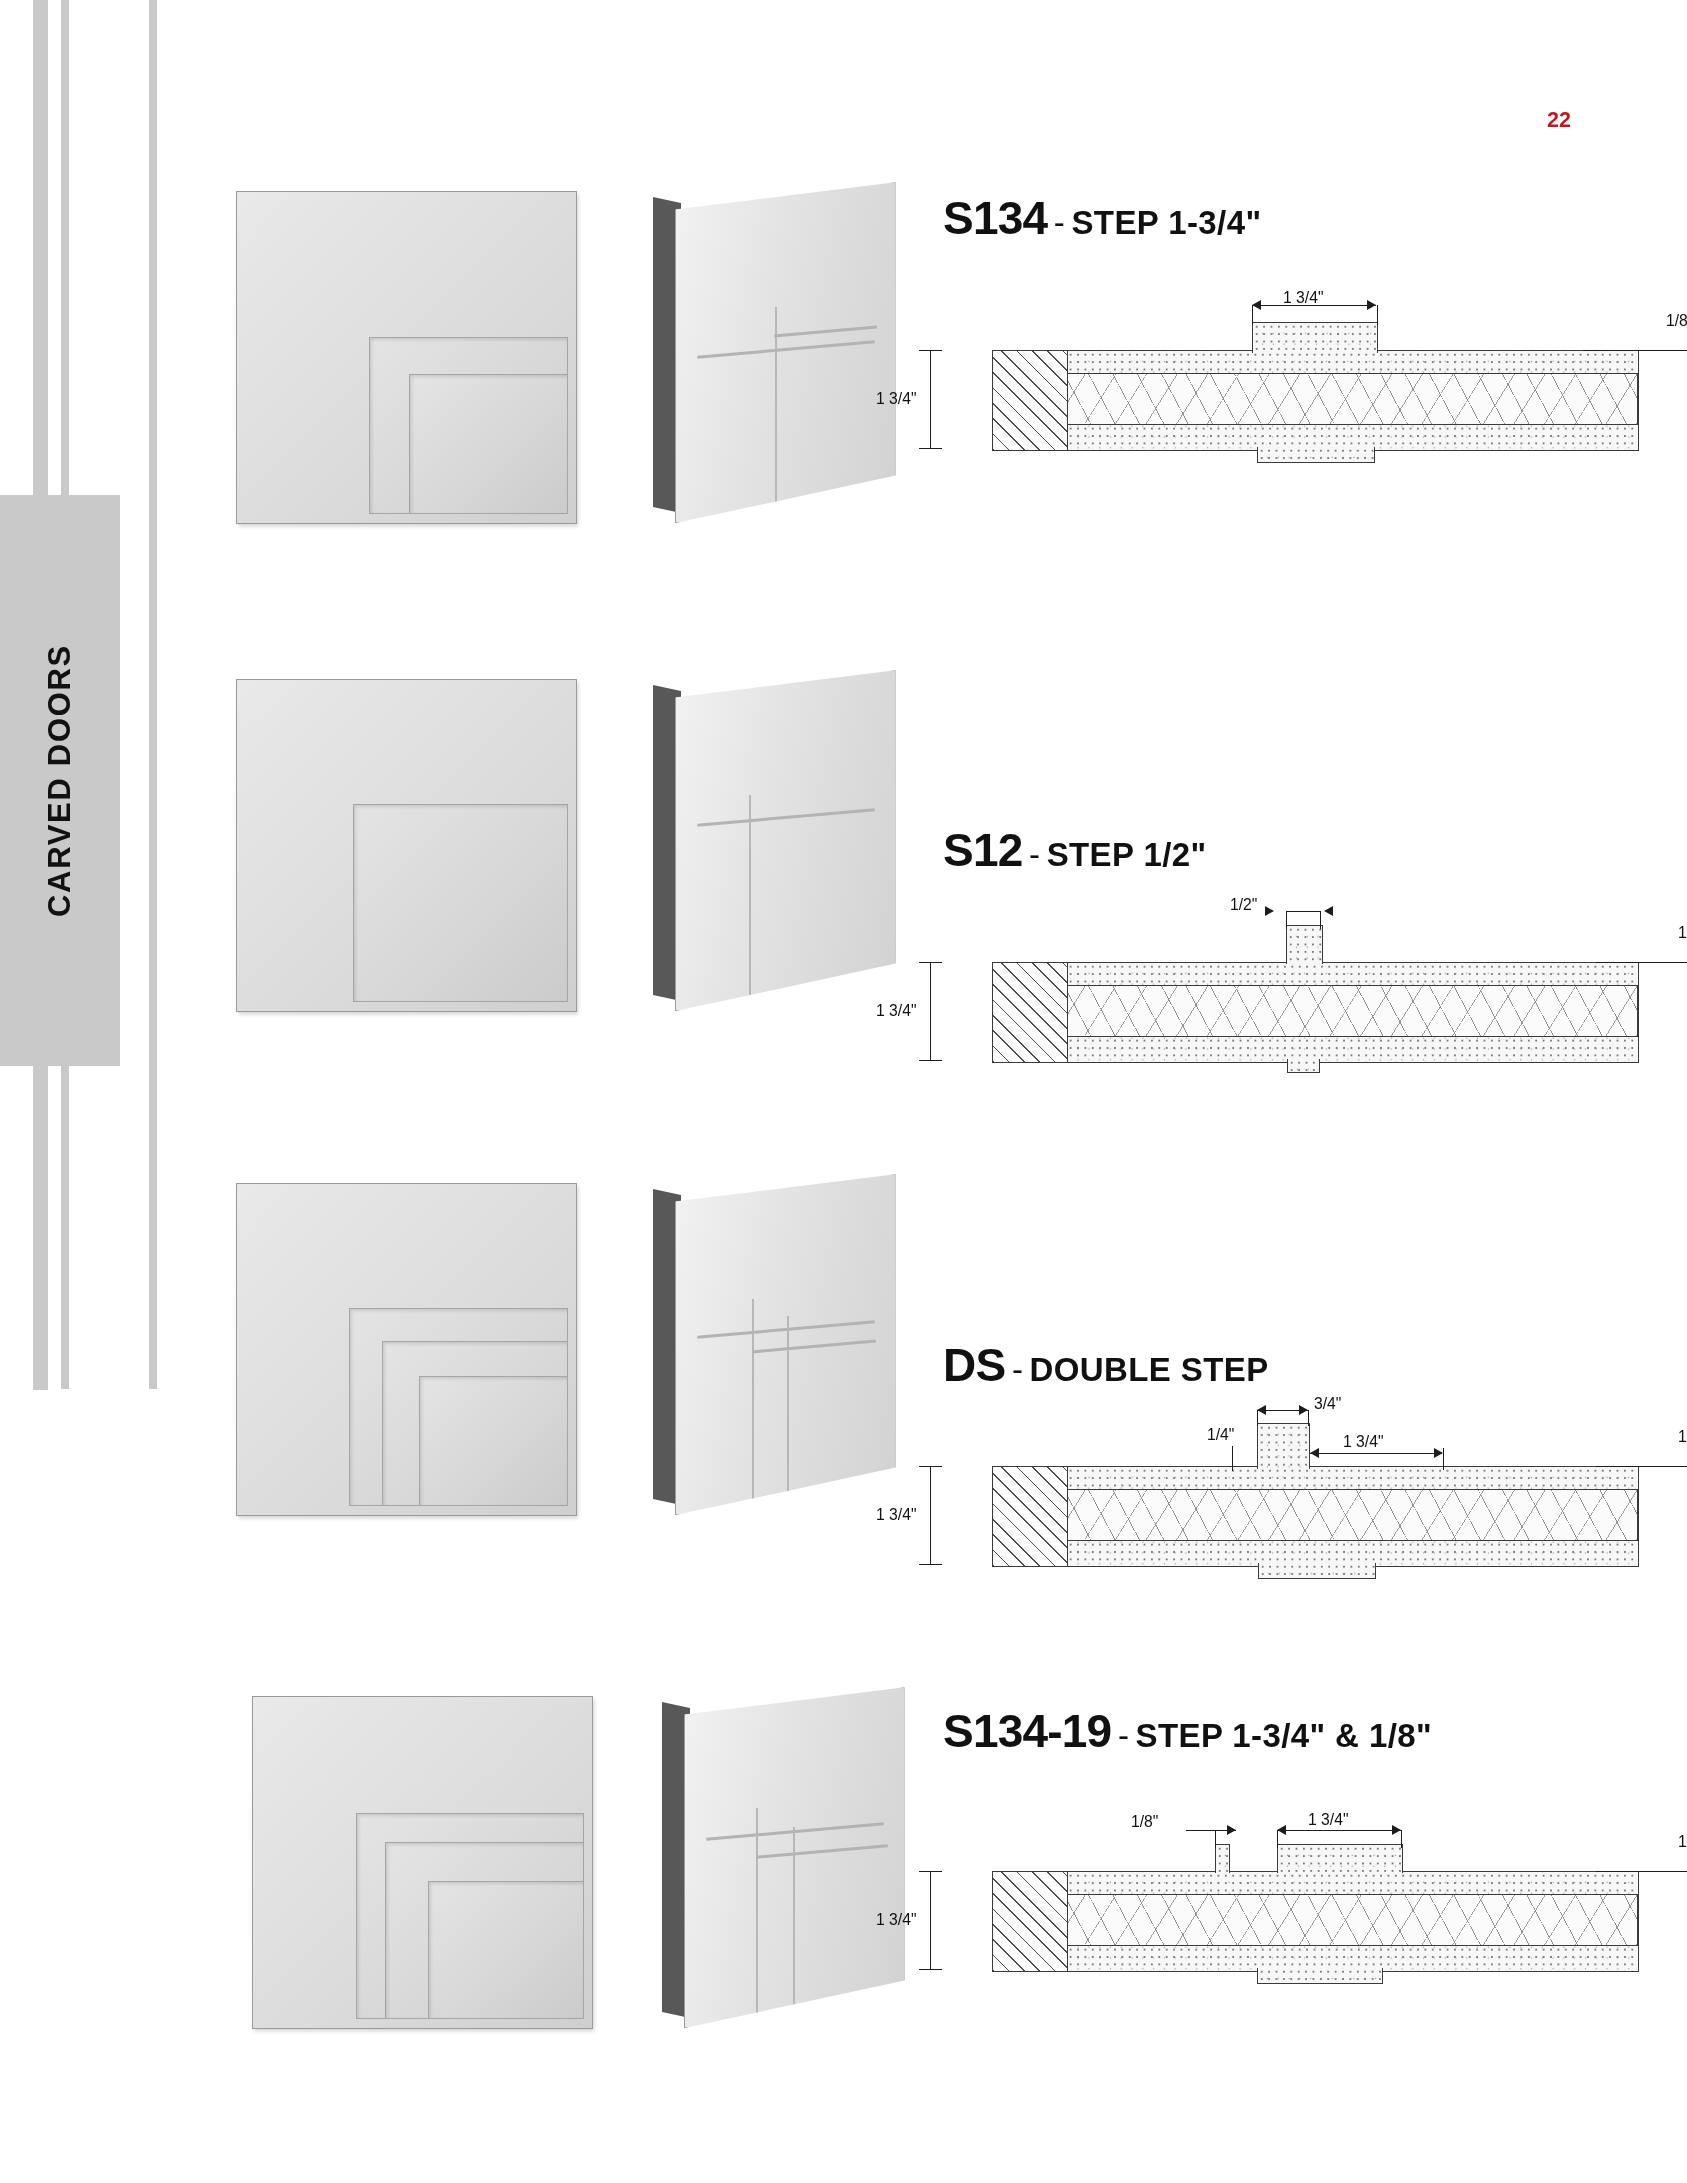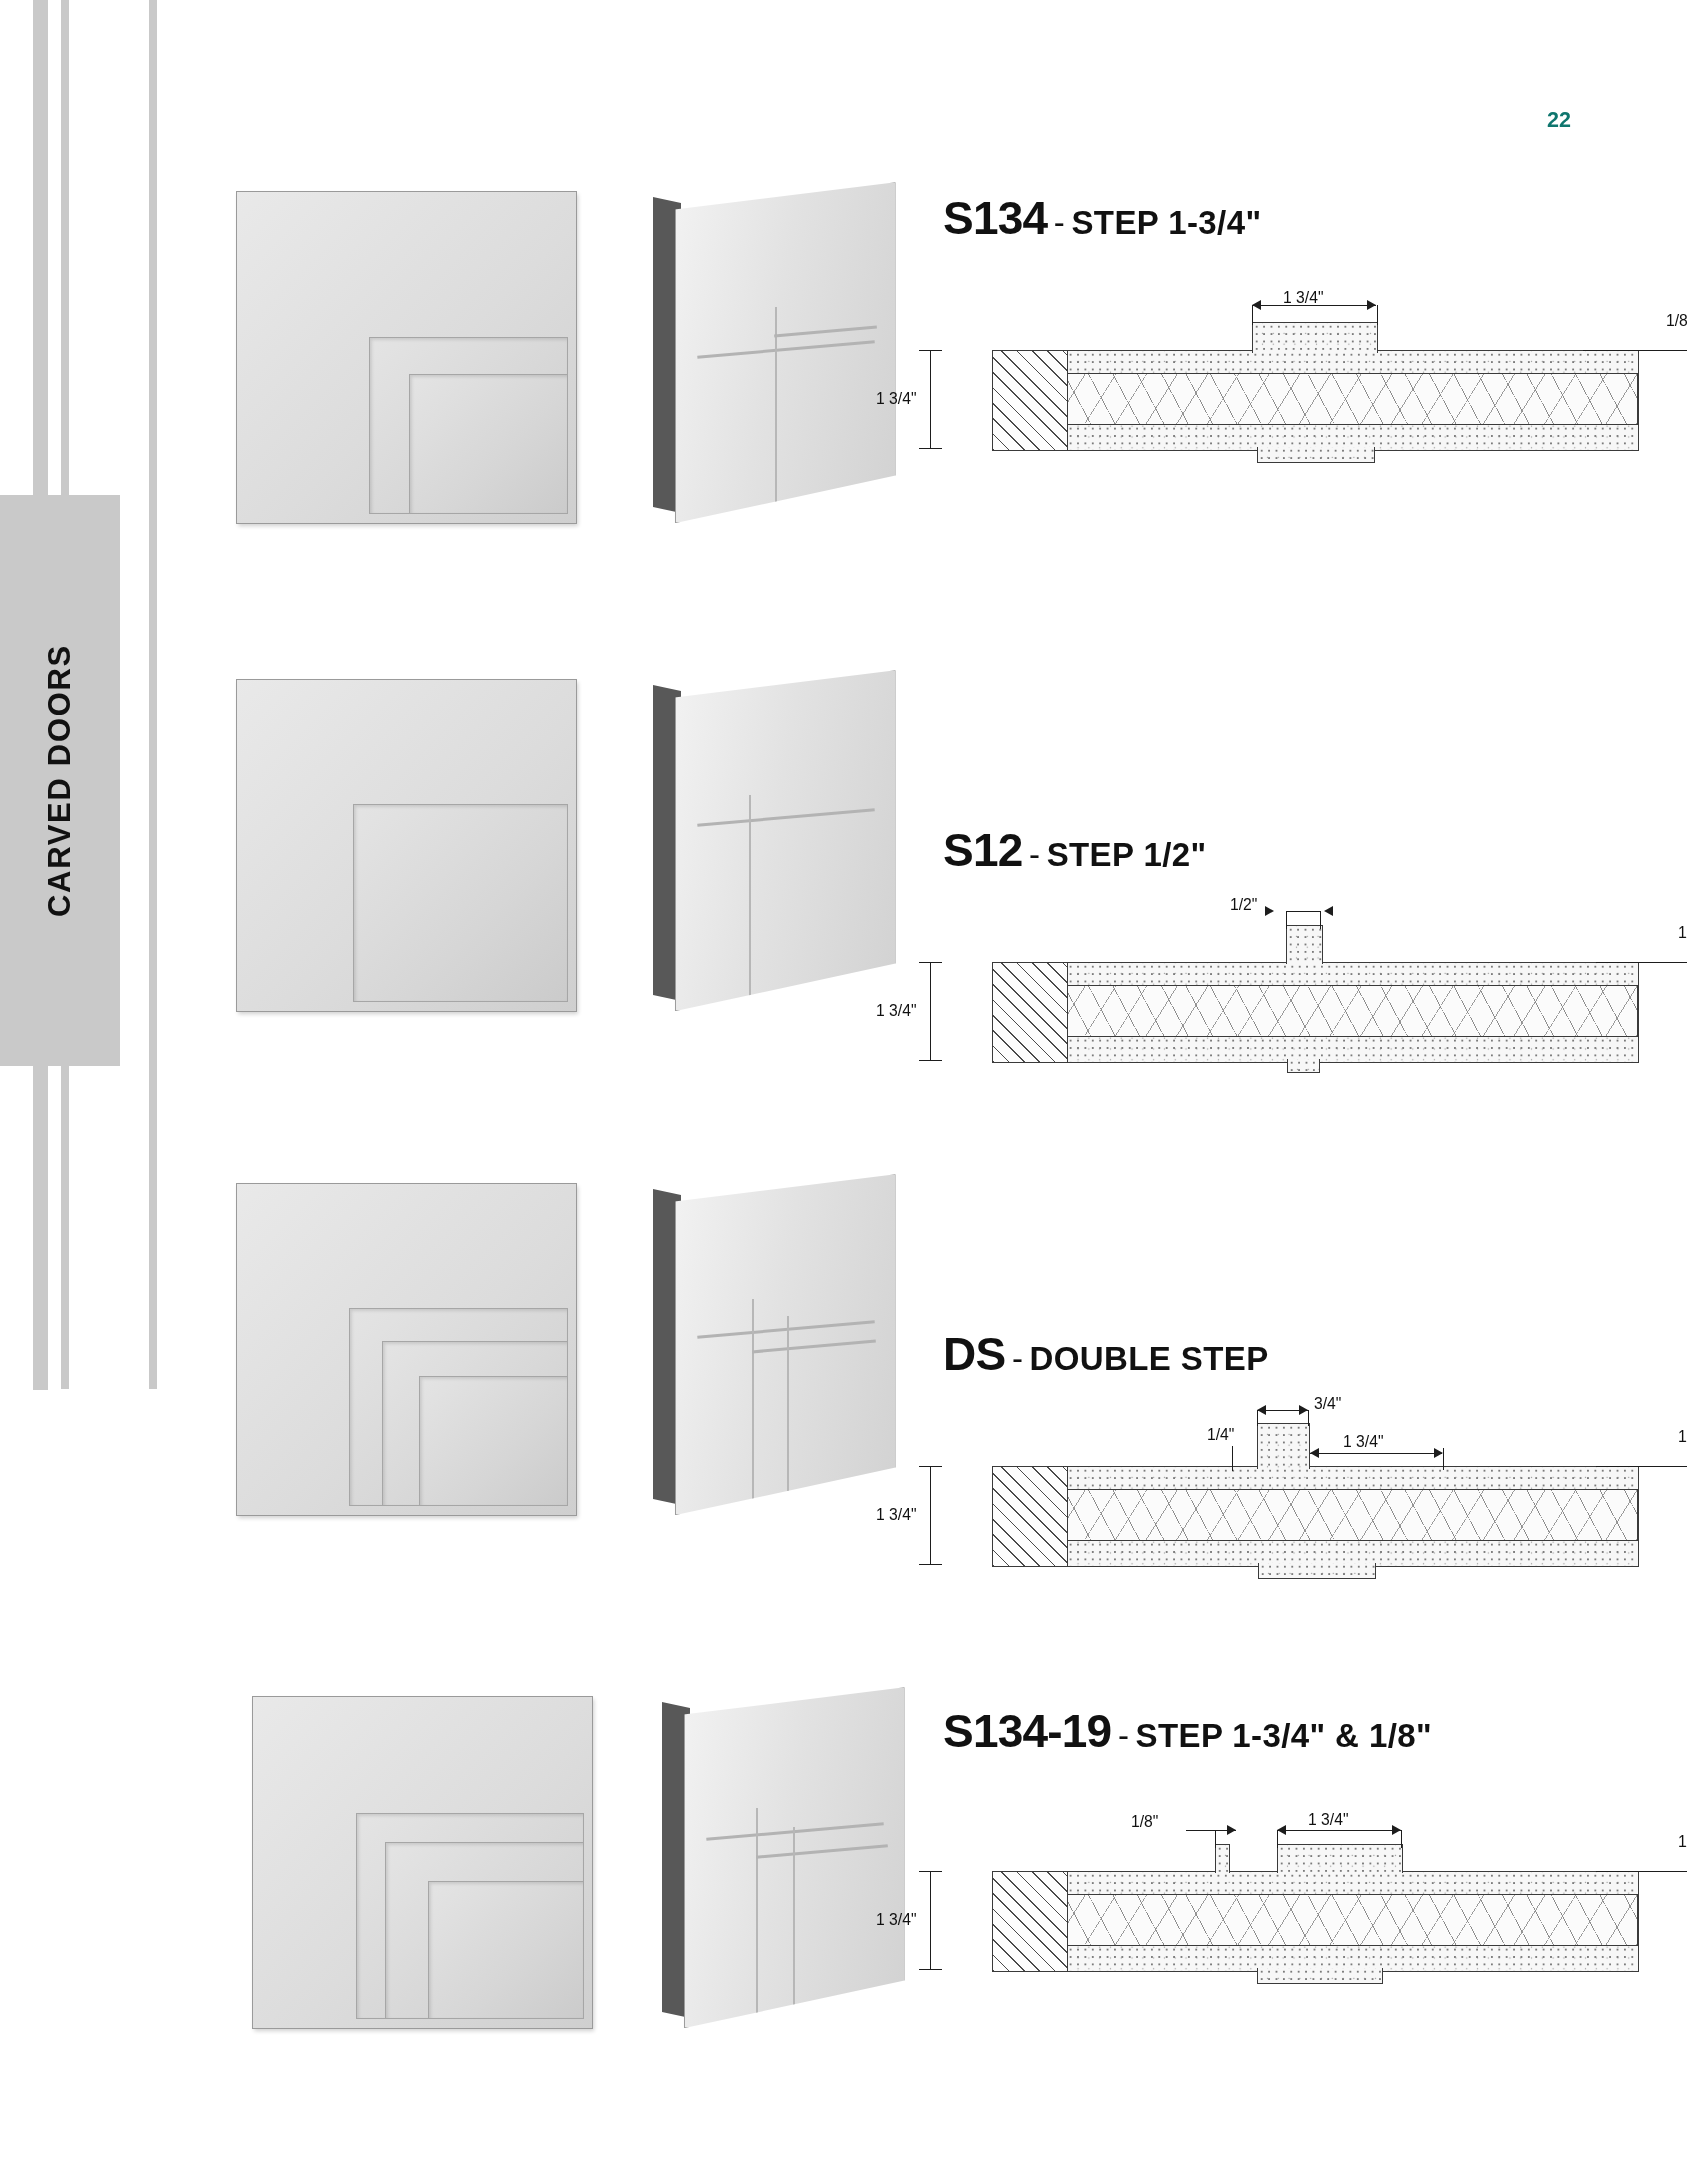--- a/index.html
+++ b/index.html
@@ -51,21 +51,21 @@
     color: #111;
   }
 
   
   .page-number {
     position: absolute;
     right: 116px;
     top: 108px;
     font-size: 21.5px;
     font-weight: bold;
-    color: #0f766e;
+    color: #b91c1c;
   }
 
   
   .row {
     position: absolute;
     left: 0;
     width: 1687px;
   }
   .row-1 { top: 174px; }
   .row-2 { top: 662px; }
@@ -313,21 +313,21 @@
   <div class="panel-persp">
     <div class="edge"></div>
     <div class="face">
       <div class="stepline" style="left:21.5px; top:153px; width:178px; transform:rotate(-5deg);"></div>
       <div class="stepv" style="left:76px; top:124px; height:207px;"></div>
       <div class="stepline" style="left:76px; top:170px; width:124px; transform:rotate(-5deg);"></div>
       <div class="stepv" style="left:111px; top:141px; height:198px;"></div>
     </div>
   </div>
 
-  <div class="title" style="top:161px;">
+  <div class="title" style="top:172px;">
     <span class="code">DS</span><span class="dash">-</span><span class="desc">DOUBLE STEP</span>
   </div>
 
   <div class="section" style="top:232px;">
     <div class="sect-body hatch-dots" style="left:91px; top:68px; width:645px; height:99px;"></div>
     <div class="sect-body hatch-core" style="left:165px; top:91px; width:571px; height:50px; border-left:none;"></div>
     <div class="sect-body hatch-diag" style="left:91px; top:68px; width:74px; height:99px;"></div>
     <div class="sect-body hatch-dots" style="left:356px; top:25px; width:51px; height:45px; border-bottom:none;"></div>
     <div class="sect-body hatch-dots" style="left:357px; top:165px; width:116px; height:15px; border-top:none;"></div>
 

